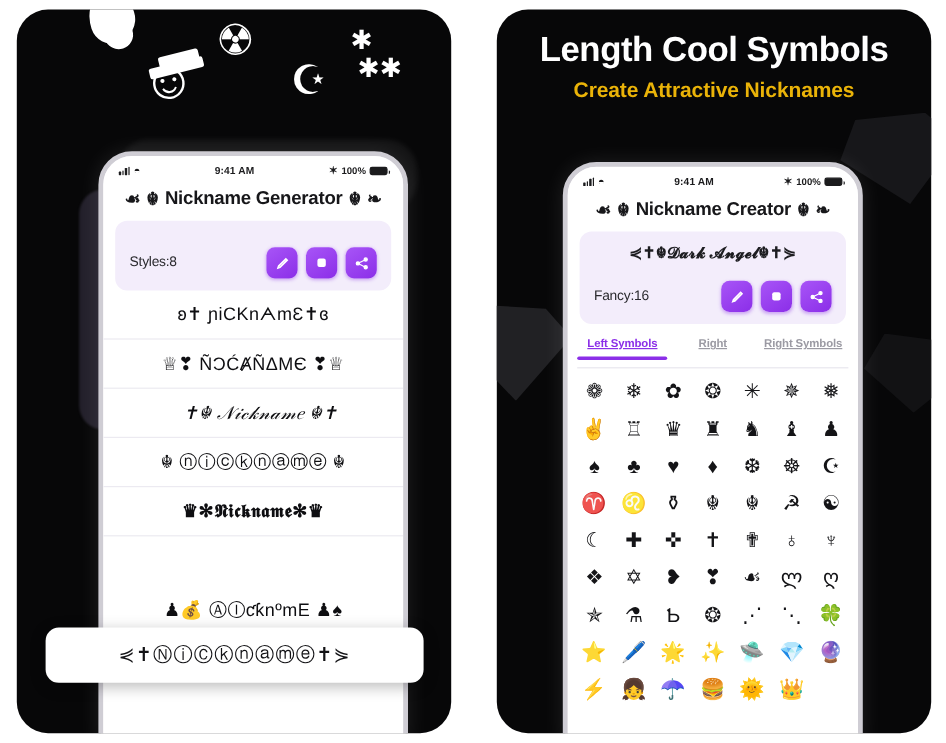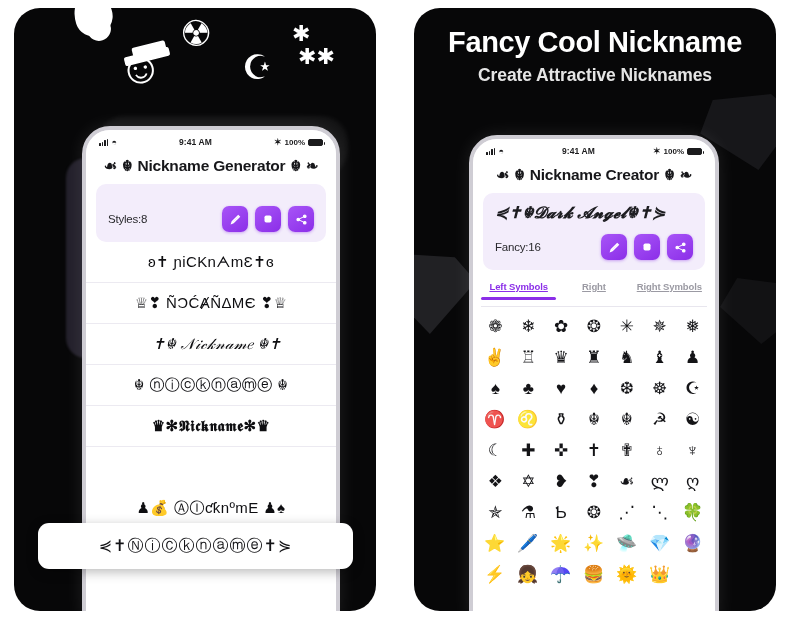--- a/index.html
+++ b/index.html
@@ -77,21 +77,21 @@
     z-index: 3;
   }
   .headline {
     color: #ffffff;
     font-size: 29px;
     font-weight: bold;
     letter-spacing: -0.4px;
     line-height: 1.12;
   }
   .subheadline {
-    color: #e5e5e5;
+    color: #eab308;
     font-size: 17.5px;
     font-weight: bold;
     letter-spacing: -0.1px;
     margin-top: 7px;
   }
 
   
   .phone {
     position: absolute;
     background: #f4f3f6;
@@ -179,24 +179,24 @@
     padding: 10px 12px 10px 12px;
   }
   .preview-name {
     font-size: 15px;
     font-weight: 600;
     color: #1c1c20;
     min-height: 19px;
     letter-spacing: -0.2px;
   }
   .preview-name.fancy {
+    text-align: center;
     font-family: "Liberation Serif", serif;
-    font-style: italic;
     font-weight: bold;
-    font-size: 16px;
+    font-size: 13px;
     letter-spacing: .2px;
   }
   .preview-row {
     display: flex;
     align-items: center;
     justify-content: space-between;
     margin-top: 12px;
   }
   .len {
     font-size: 11.5px;
@@ -389,21 +389,21 @@
     <div class="floatrow">⋞✝ⓃⓘⒸⓚⓝⓐⓜⓔ✝⋟</div>
   </div>
 
   <div class="card">
 
     <div class="gem g1"></div>
     <div class="gem g2"></div>
     <div class="gem g3"></div>
 
     <div class="headline-wrap">
-      <div class="headline">Fancy Cool Nickname</div>
+      <div class="headline">Length Cool Symbols</div>
       <div class="subheadline">Create Attractive Nicknames</div>
     </div>
 
     <div class="phone phone-r">
       <div class="screen">
 
         <div class="statusbar">
           <div class="sb-left">
             <span class="bars">
                 <i></i>

